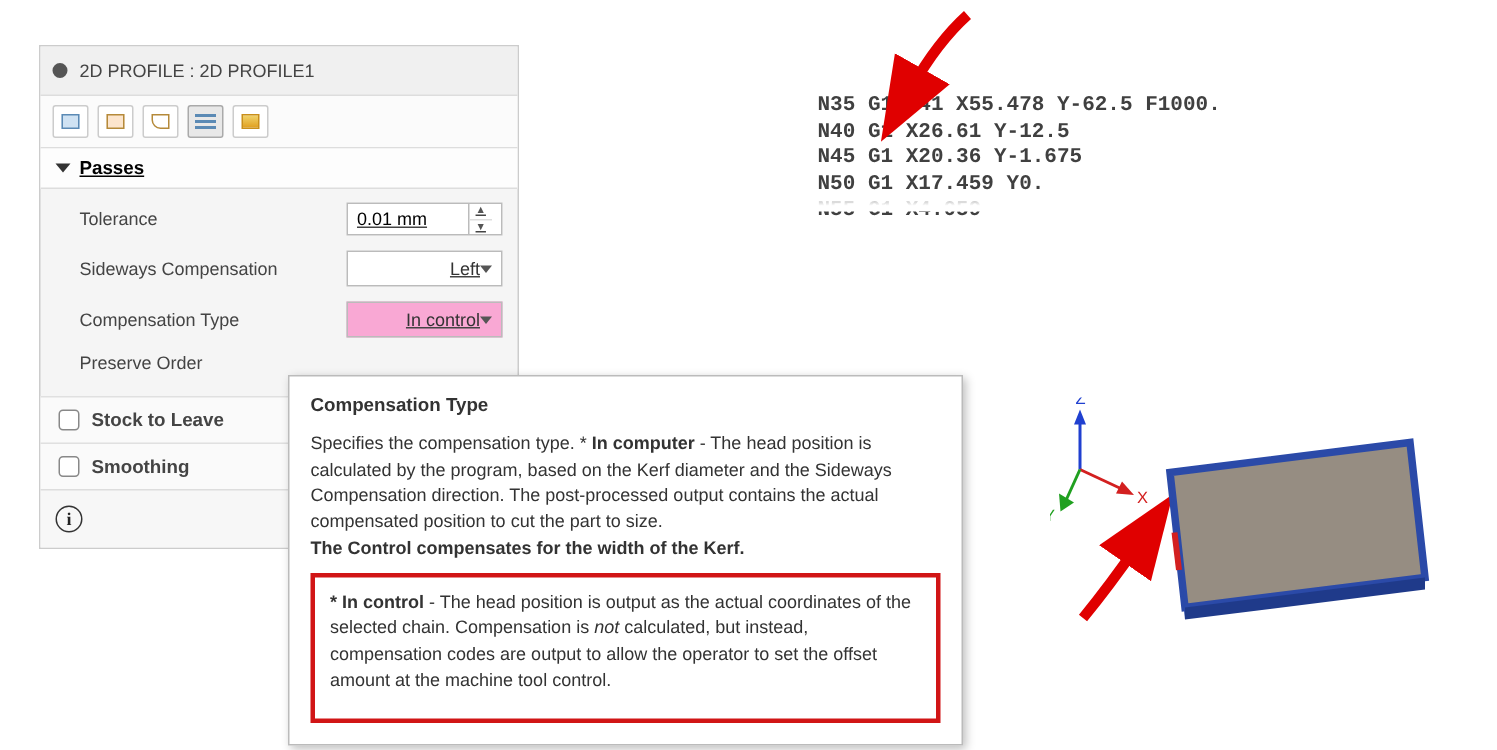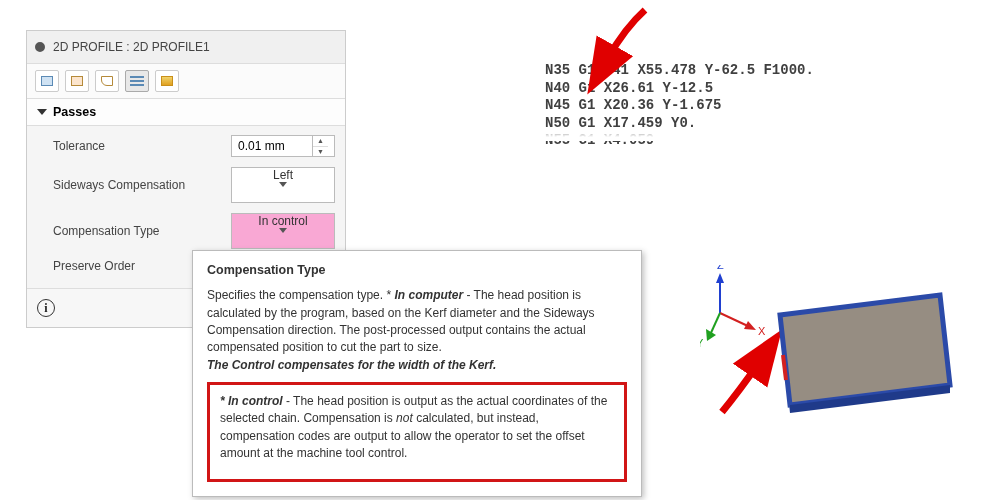--- a/index.html
+++ b/index.html
@@ -78,41 +78,42 @@
 
   .section-head {
     display: flex;
     align-items: center;
     padding: 6px 10px;
     font-weight: bold;
     font-size: 12.5px;
     border-bottom: 1px solid #ddd;
     background: #fdfdfd;
     cursor: pointer;
+    text-decoration: underline;
   }
   .caret {
     display: inline-block;
     width: 0; height: 0;
     border-left: 5px solid transparent;
     border-right: 5px solid transparent;
     border-top: 6px solid #333;
     margin-right: 6px;
   }
   .rows { padding: 4px 10px 10px 10px; }
   .row {
     display: flex;
     align-items: center;
     justify-content: space-between;
     padding: 5px 0;
     color: #444;
     font-size: 12px;
     margin-left: 16px;
   }
   .row .label { flex: 1; }
-  .row .control { width: 104px; position: relative; }
+  .row .control { width: 104px; position: relative; text-decoration: underline; }
   .num-input {
     display: flex;
     border: 1px solid #bbb;
     background: #fff;
     height: 22px;
   }
   .num-input input {
     border: none; outline: none;
     padding: 2px 6px; font-size: 12px;
     width: 80px; background: transparent;
@@ -121,23 +122,23 @@
     display:flex; flex-direction:column;
     border-left:1px solid #bbb; width:16px;
   }
   .spinners span{
     flex:1;display:flex;align-items:center;justify-content:center;
     font-size:7px;color:#555;cursor:pointer;
   }
   .spinners span:first-child{border-bottom:1px solid #ddd;}
 
   .dropdown {
-    display:flex;align-items:center;justify-content:flex-start;
-    border:1px solid #bbb;background:#fff;height:36px;
-    padding:0 6px;font-size:12px;color:#333;cursor:pointer;flex-direction:column;
+    display:flex;align-items:center;justify-content:flex-end;
+    border:1px solid #bbb;background:#fff;height:24px;
+    padding:0 6px;font-size:12px;color:#333;cursor:pointer;
   }
   .dropdown.grey{background:#f9a8d4;}
   .dd-caret{
     width:0;height:0;border-left:4px solid transparent;border-right:4px solid transparent;border-top:5px solid #555;
   }
 
   .checkbox-row {
     display:flex;align-items:center;padding:8px 12px;border-top:1px solid #e0e0e0;
     font-size:12.5px;font-weight:600;color:#444;background:#fafafa;cursor:pointer;
   }
@@ -172,21 +173,21 @@
     z-index:10;
   }
   .tooltip h4{font-size:12.5px;margin-bottom:8px;}
   .tooltip p{margin-bottom:8px;}
   .tooltip .hl{
     border:3px solid #d11516;
     padding:8px 10px;
     margin-top:6px;
   }
   .tooltip em{font-style:italic;}
-  .tooltip b{font-weight:700;font-style:italic;}
+  .tooltip b{font-weight:700;}
 
   
   .gcode {
     position:absolute;
     left:545px; top:62px;
     font-family:"Courier New",monospace;
     font-size:14px;
     font-weight:bold;
     color:#404040;
     line-height:1.25;
@@ -272,20 +273,28 @@
         </div>
       </div>
     </div>
 
     <div class="row">
       <span class="label">Preserve Order</span>
       <div class="control"></div>
     </div>
   </div>
 
+  <div class="checkbox-row">
+    <span class="chk"></span>
+    <span>Stock to Leave</span>
+  </div>
+  <div class="checkbox-row">
+    <span class="chk"></span>
+    <span>Smoothing</span>
+  </div>
 
   <div class="panel-footer">
     <span class="info-icon">i</span>
     <div class="footer-btns">
       <button></button>
       <button></button>
     </div>
   </div>
 </div>
 

